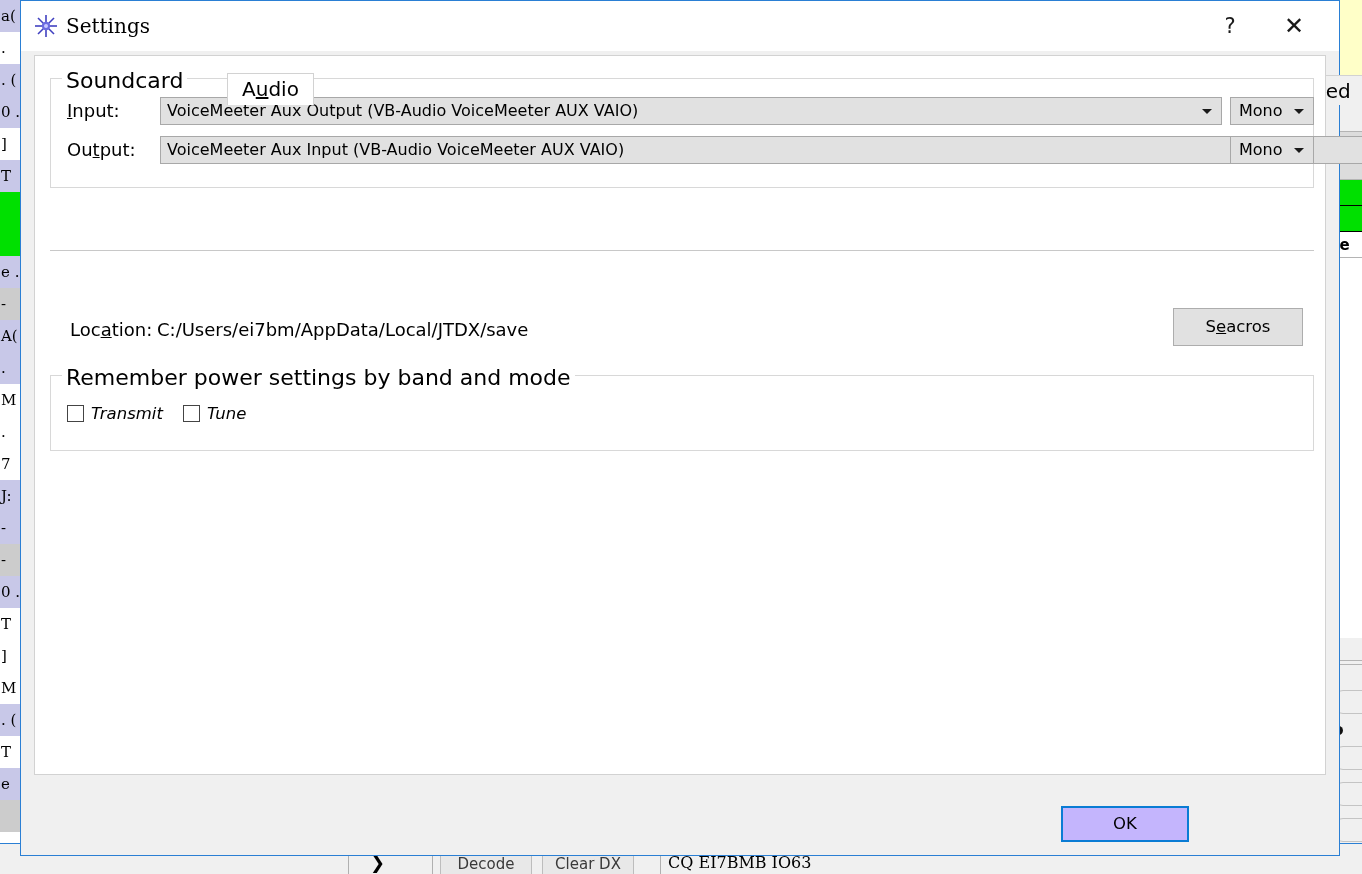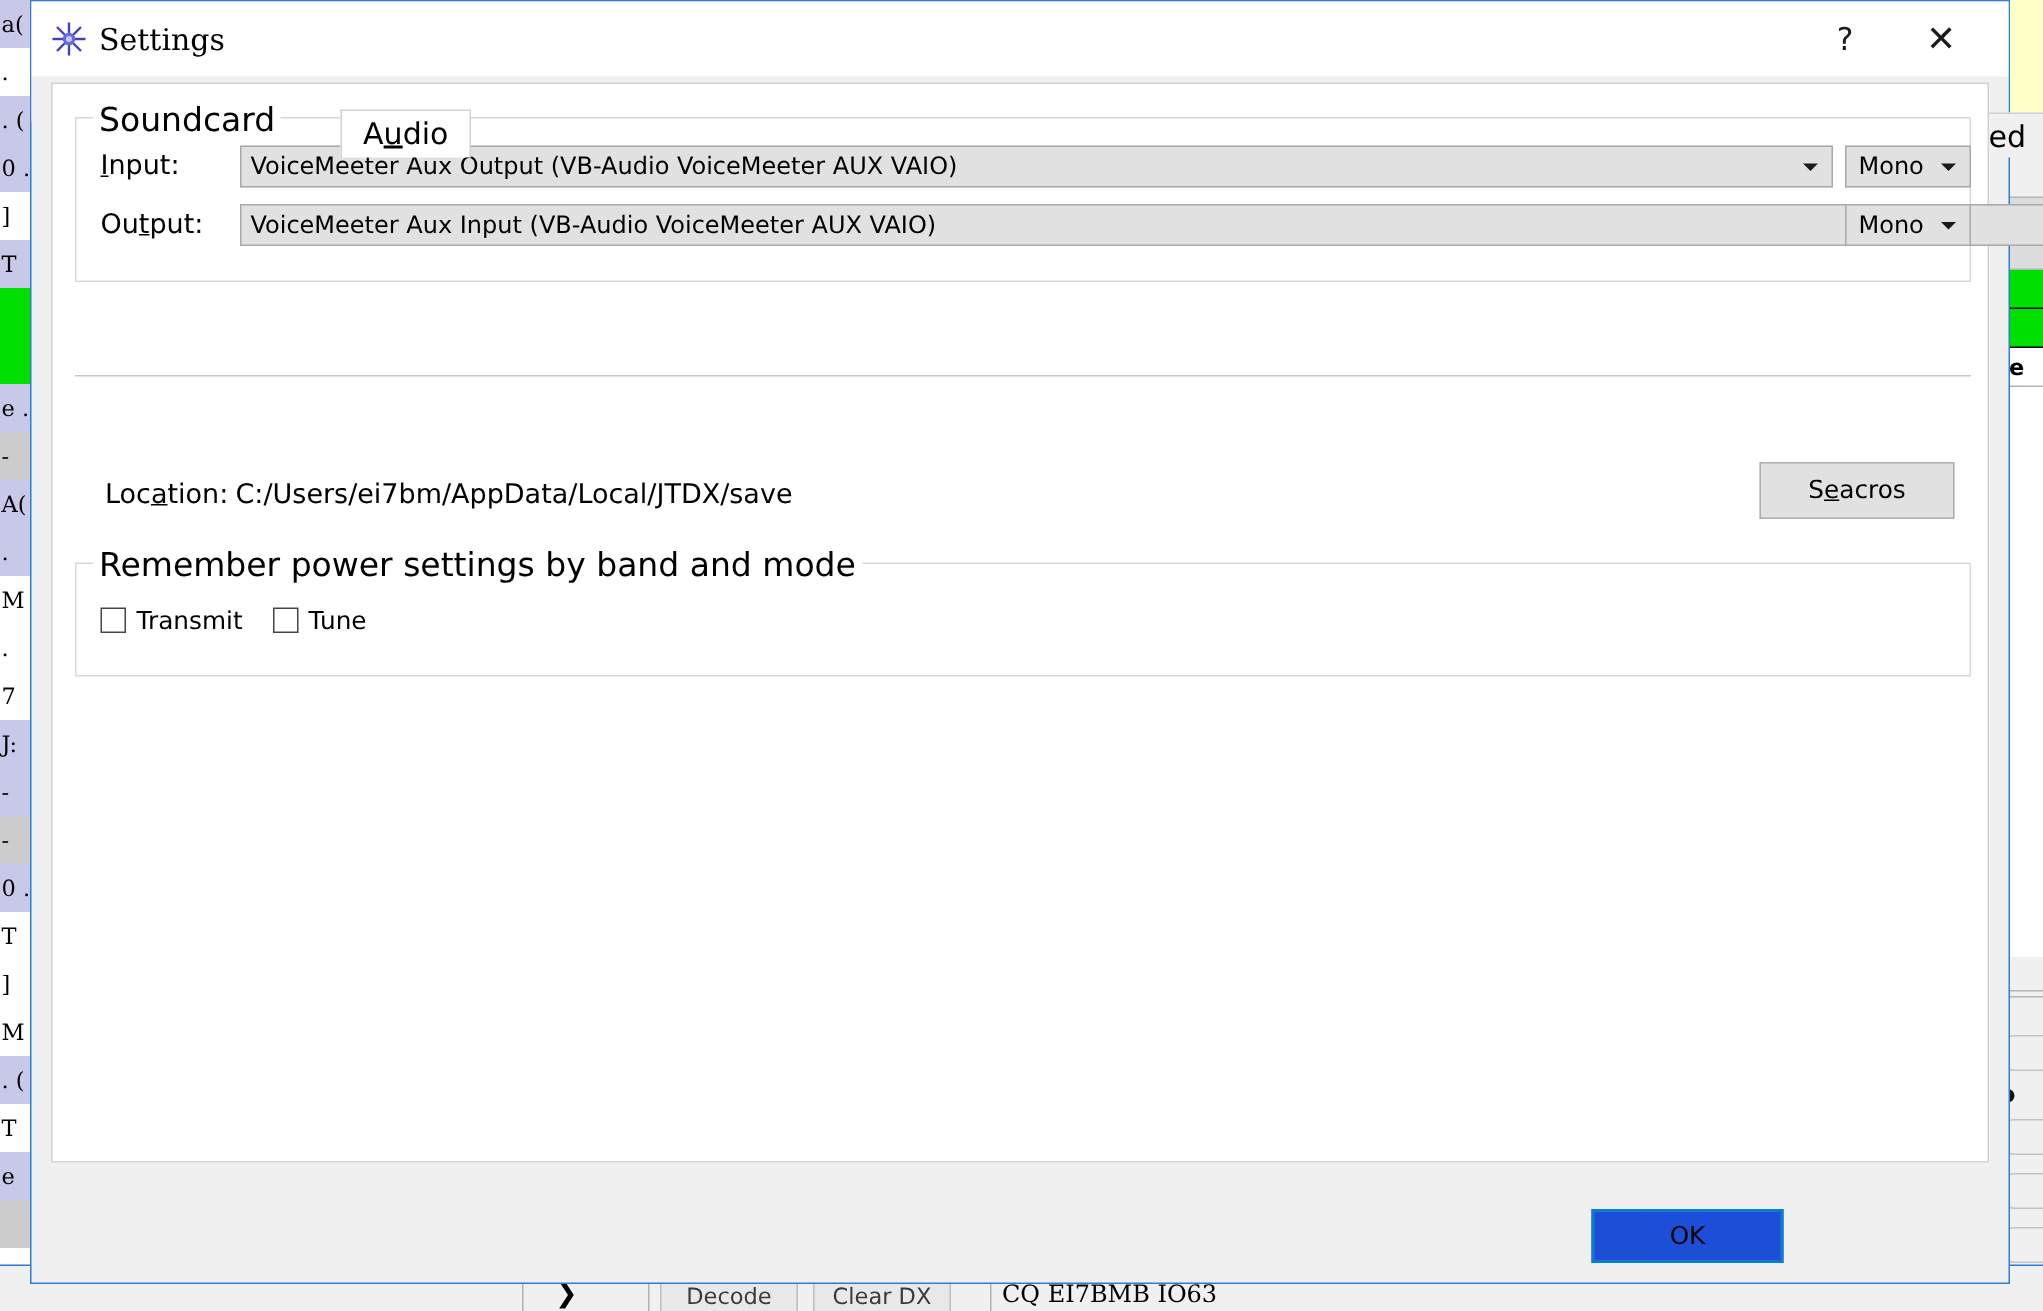--- a/index.html
+++ b/index.html
@@ -258,24 +258,24 @@
     box-sizing: border-box;
     font-size: 16.5px;
     color: #000;
     text-align: center;
     cursor: default;
     font-family: "DejaVu Sans", "Liberation Sans", sans-serif;
   }
   .btn u { text-decoration: underline; }
   .btn.default {
     border: 2px solid #0a7cd4;
-    background: #1d4ed8;
-  }
-
-  .checkrow { position: absolute; }
+    background: #c4b5fd;
+  }
+
+  .checkrow { position: absolute; font-style: italic; }
   .chk {
     display: inline-block;
     width: 17px; height: 17px;
     border: 1px solid #444444;
     background: #ffffff;
     vertical-align: -3px;
     box-sizing: border-box;
   }
   .chk-label {
     display: inline-block;

